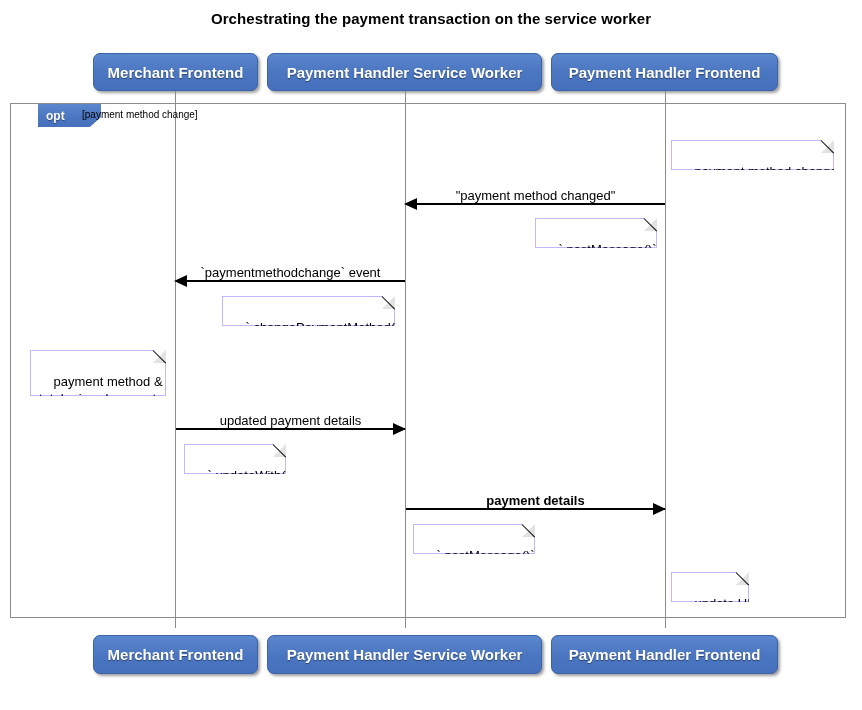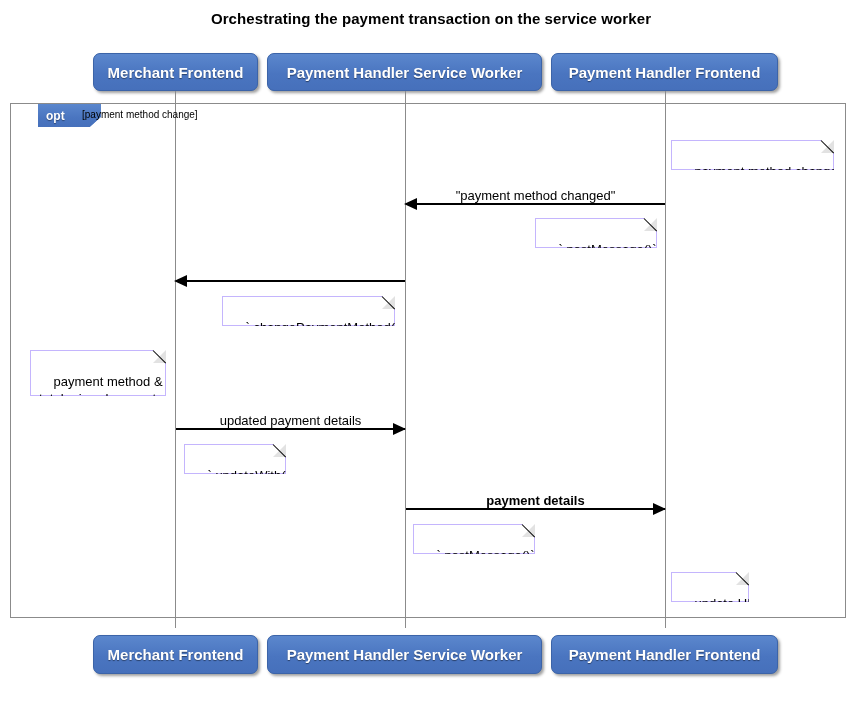--- a/index.html
+++ b/index.html
@@ -188,20 +188,21 @@
   <div class="msg-label" style="left:406px; top:188px; width:259px;">"payment method changed"</div>
   <div class="msg-line" style="left:406px; top:203px; width:259px;"></div>
   <div class="arrowhead left" style="left:404px; top:198px;"></div>
 
   <div class="note" style="left:535px; top:218px; width:122px; height:30px;">
     <span>`.postMessage()`</span>
   </div>
   <div class="note-fold" style="left:644px; top:218px;"></div>
   <div class="note-fold-line" style="left:644px; top:218px;"></div>
 
+  <div class="msg-label" style="left:176px; top:265px; width:229px;">`paymentmethodchange` event</div>
   <div class="msg-line" style="left:176px; top:280px; width:229px;"></div>
   <div class="arrowhead left" style="left:174px; top:275px;"></div>
 
   <div class="note" style="left:222px; top:296px; width:173px; height:30px;">
     <span>`.changePaymentMethod()`</span>
   </div>
   <div class="note-fold" style="left:382px; top:296px;"></div>
   <div class="note-fold-line" style="left:382px; top:296px;"></div>
 
   <div class="note" style="left:30px; top:350px; width:136px; height:46px;">

